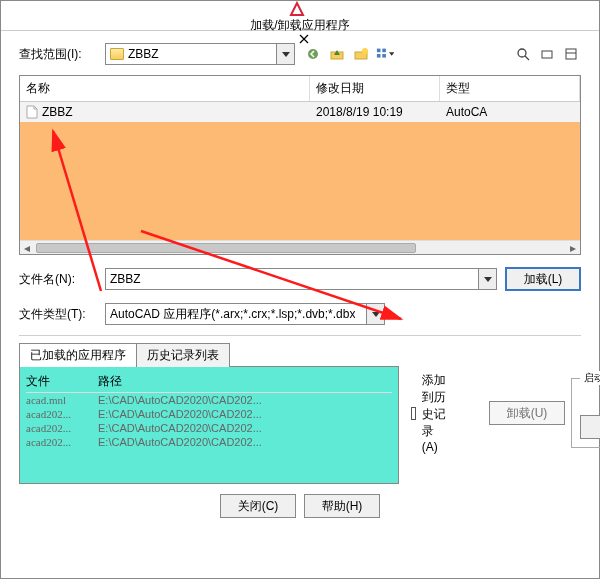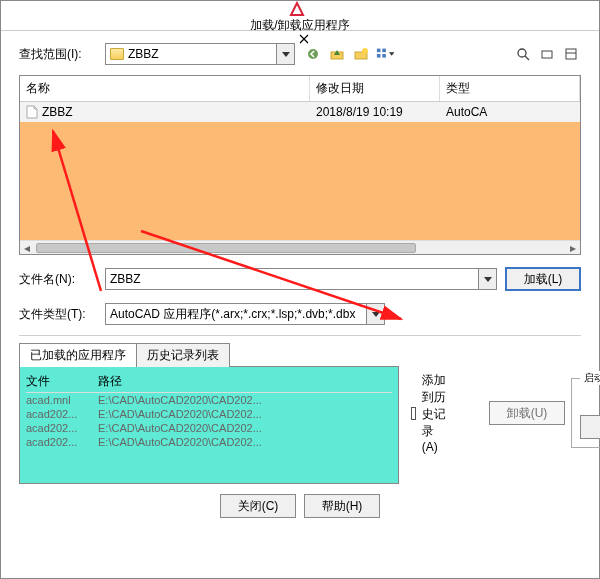--- a/index.html
+++ b/index.html
@@ -38,21 +38,21 @@
   .sep{ border:none;border-top:1px solid #cfcfcf; margin:10px 0 6px 0;}
   .lower{ display:flex; gap:12px;}
   .tabs{ flex:1;}
   .tab-hdrs{ display:flex;}
   .tab-btn{ padding:3px 10px; border:1px solid #888; border-bottom:none; background:#fff; position:relative; top:1px;}
   .tab-btn + .tab-btn{ margin-left:-1px; background:#f2f2f2;}
   .tab-page{ border:1px solid #888; background:#5eead4; padding:6px; height:118px;}
   .loaded-head{ display:flex; border-bottom:1px solid #ddd; padding-bottom:2px;}
   .loaded-head .h1{ width:72px;} .loaded-head .h2{ flex:1;}
   .loaded-row{ display:flex; font-size:11px; color:#666; padding:1px 0;}
-  .loaded-row .h1{ width:72px; font-family:Liberation Sans, sans-serif;} .loaded-row .h2{ flex:1;}
+  .loaded-row .h1{ width:72px; font-family:Liberation Serif, serif;} .loaded-row .h2{ flex:1;}
   .side{ width:170px; display:flex; flex-direction:row; align-items:center; gap:6px;}
   .chk{ display:flex; align-items:center; gap:6px; width:100%;}
   .chkbox{ width:13px; height:13px; border:1px solid #555; background:#fff;}
   .grp{ border:1px solid #aaa; width:130px; padding:8px; display:flex; flex-direction:column; align-items:center; gap:6px; position:relative;}
   .grp-title{ position:absolute; top:-8px; left:8px; background:#fff; padding:0 4px; font-size:10px;}
   .briefcase{ width:28px; height:22px; background:linear-gradient(#a07f50,#8f6e40); border:1px solid #5e4022; border-radius:2px; position:relative;}
   .briefcase::before{ content:""; position:absolute; top:-5px; left:9px; width:8px; height:4px; border:1px solid #5e4022; border-bottom:none; border-radius:2px 2px 0 0;}
   .bottom-btns{ display:flex; gap:8px; justify-content:center; padding:10px 0 4px 0;}
   .arrows-svg{ position:absolute; top:30px; left:0; width:600px; height:549px; pointer-events:none;}
 </style>

